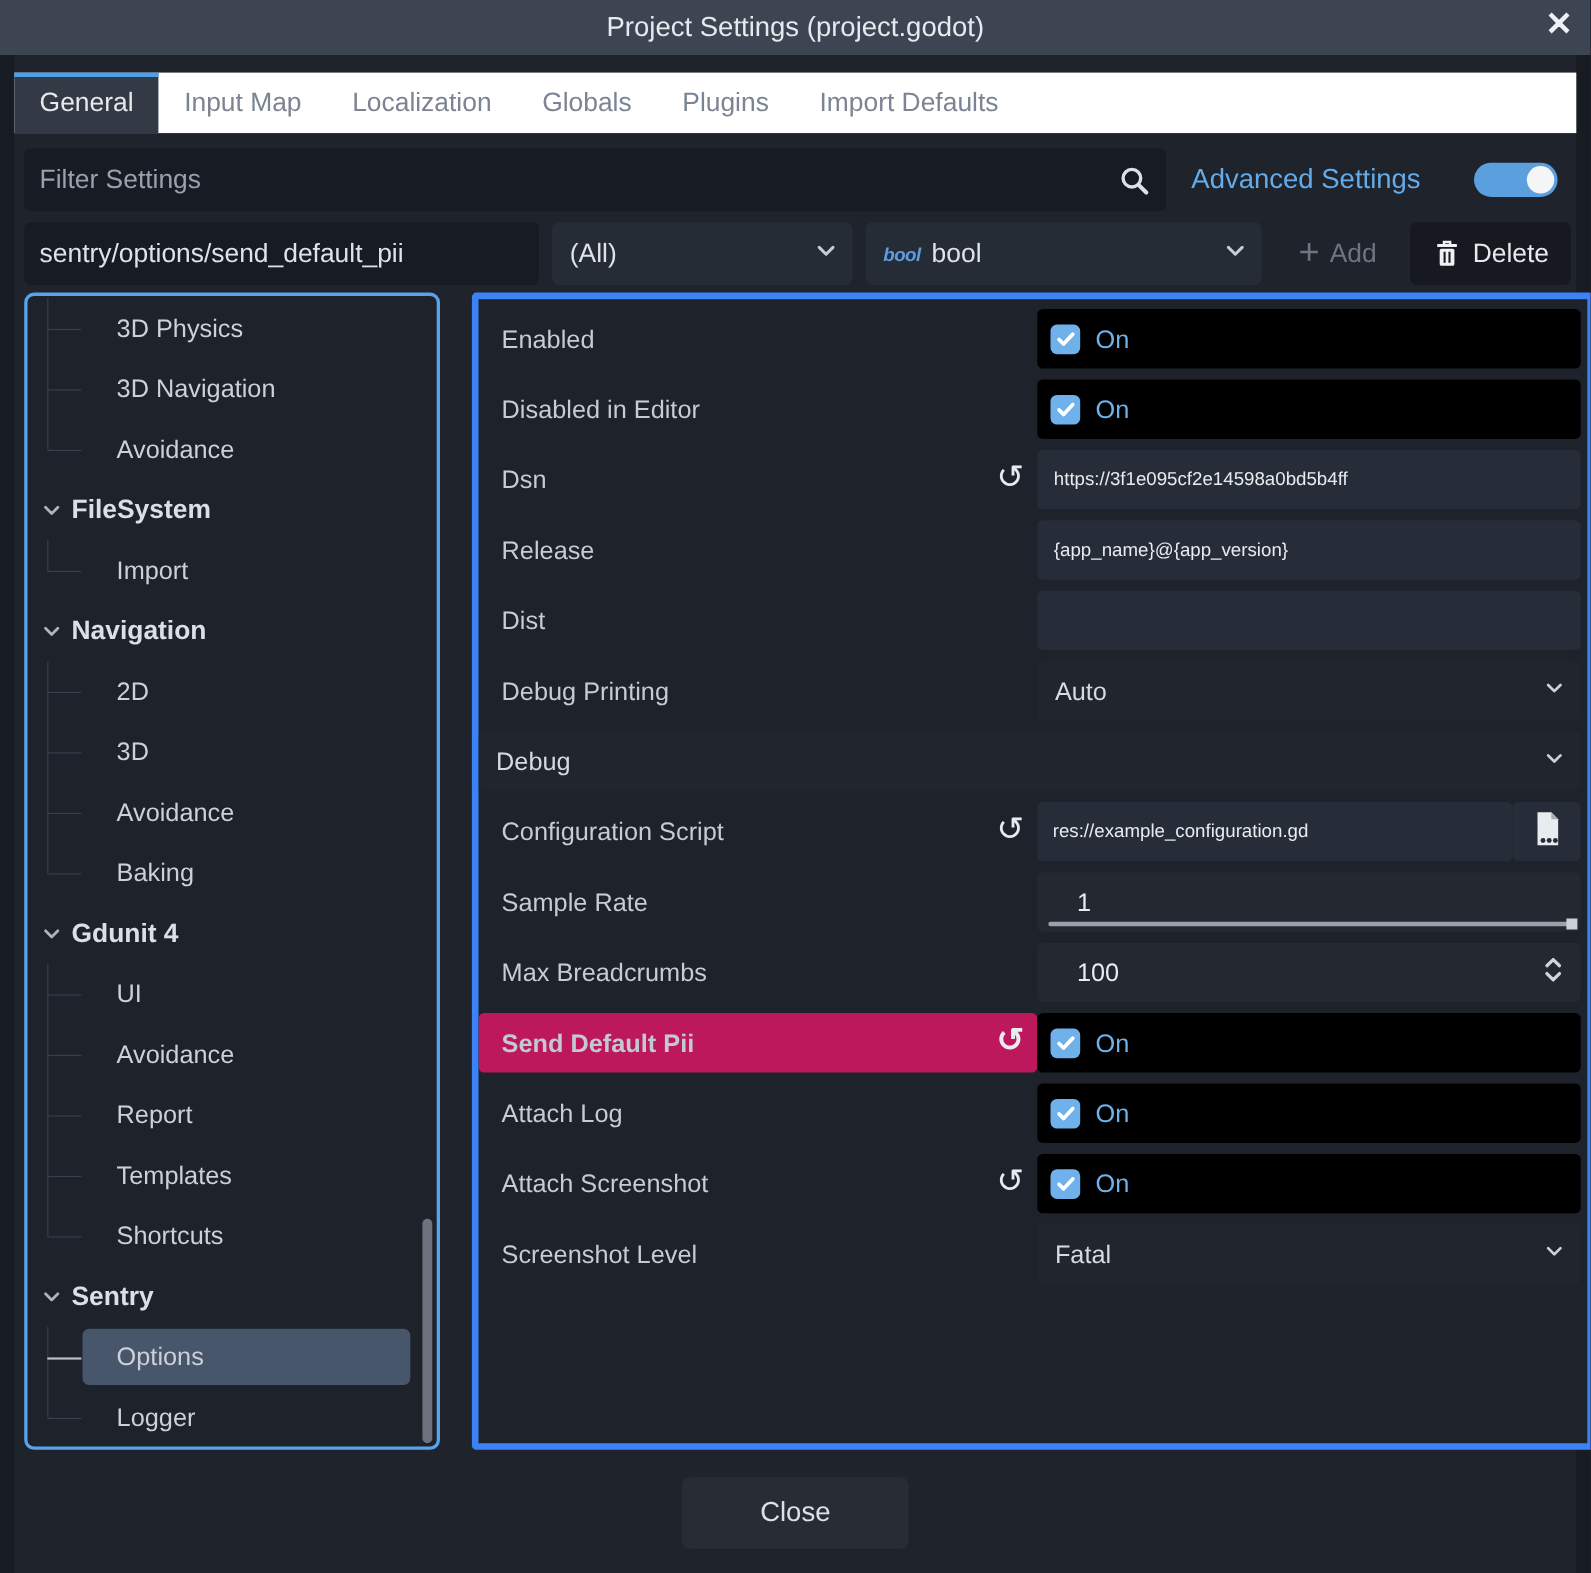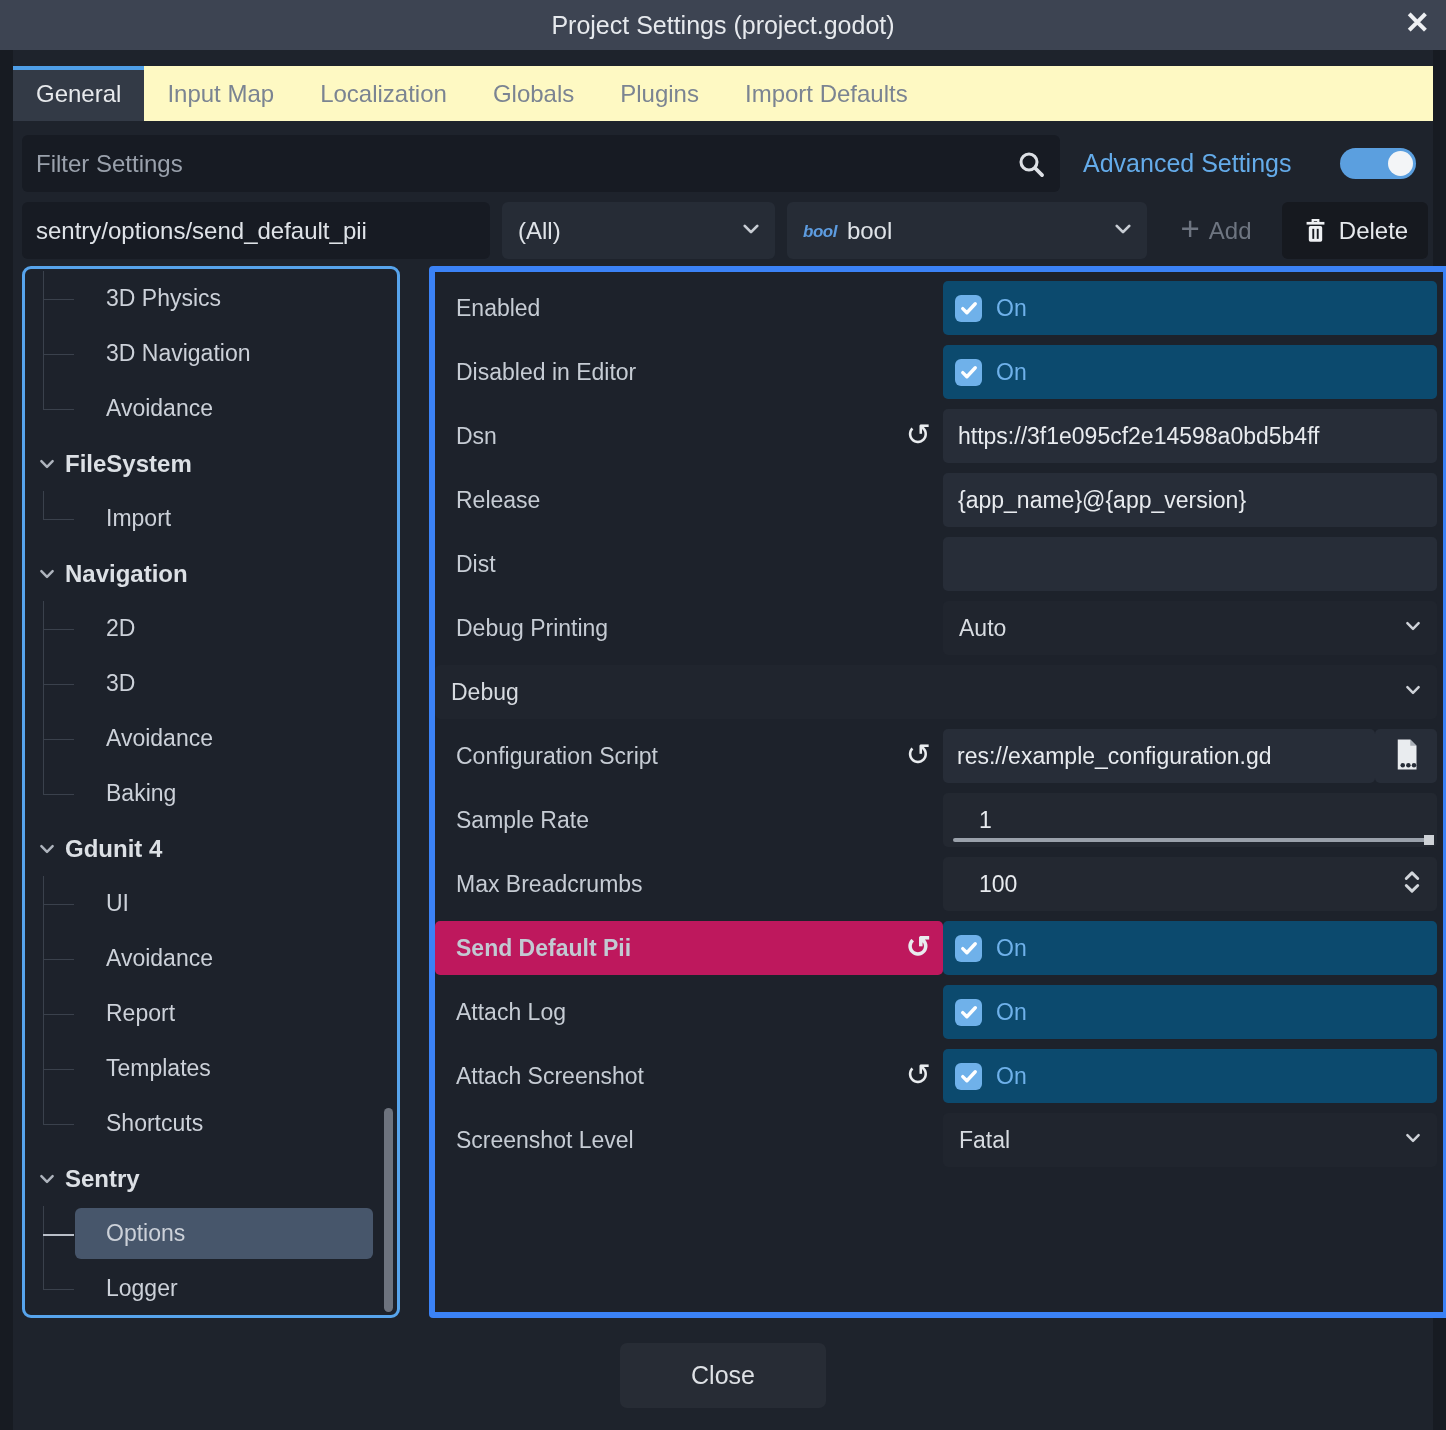--- a/index.html
+++ b/index.html
@@ -20,21 +20,21 @@
   .close-x {
     position:absolute; right:16px; top:8px; font-size:30px; font-weight:bold;
     color:#eef0f3; cursor:pointer; line-height:1;
   }
   
   .edge { position:absolute; top:50px; bottom:0; width:13px; background:#171b22; }
   .edge.left { left:0; } .edge.right { right:0; }
   
   .tabbar {
     position:absolute; left:13px; top:66px; width:1420px; height:55px;
-    background:#fef9c3; display:flex; align-items:stretch;
+    background:#ffffff; display:flex; align-items:stretch;
   }
   .tab {
     display:flex; align-items:center; padding:0 23px; font-size:24px;
     color:#7b8492; position:relative; cursor:pointer;
   }
   .tab.active { background:#333a46; color:#e7e9ec; }
   .tab.active::before {
     content:''; position:absolute; top:0; left:0; right:0; height:4px; background:#4f9fe8;
   }
   
@@ -137,29 +137,29 @@
     background:#be185d; border-radius:5px; color:#c2c9d2;font-weight:bold;
   }
   .revert {
     position:absolute; right:12px; top:50%; transform:translateY(-54%);
     font-size:30px; color:#e9ecef; line-height:1; cursor:pointer;
   }
   .setting-value {
     flex:1; margin-right:6px; position:relative; display:flex; align-items:center;
     border-radius:5px;
   }
-  .v-check { background:#0c4a6e; padding-left:12px; gap:14px; }
+  .v-check { background:#000000; padding-left:12px; gap:14px; }
   .checkbox {
     width:27px; height:27px; background:#6fb1ea; border-radius:6px;
     display:flex; align-items:center; justify-content:center; cursor:pointer;
   }
   .on-label { font-size:23px; color:#6fb1ea; }
   .v-text { background:#272d38; padding:0 15px; }
   .line-text {
-    font-size:23px; color:#e8ebef; white-space:nowrap; overflow:hidden; width:100%;
+    font-size:17px; color:#e8ebef; white-space:nowrap; overflow:hidden; width:100%;
   }
   .v-option { background:#20252e; padding:0 16px; cursor:pointer; }
   .option-text { font-size:23px; color:#d7dbe0; }
   .v-option .chev { position:absolute; right:15px; top:50%; transform:translateY(-50%); }
   .v-script { background:transparent; gap:0; }
   .script-line {
     flex:1; height:54px; background:#272d38; border-radius:5px;
     display:flex; align-items:center; padding:0 14px; overflow:hidden;
   }
   .script-btn {

